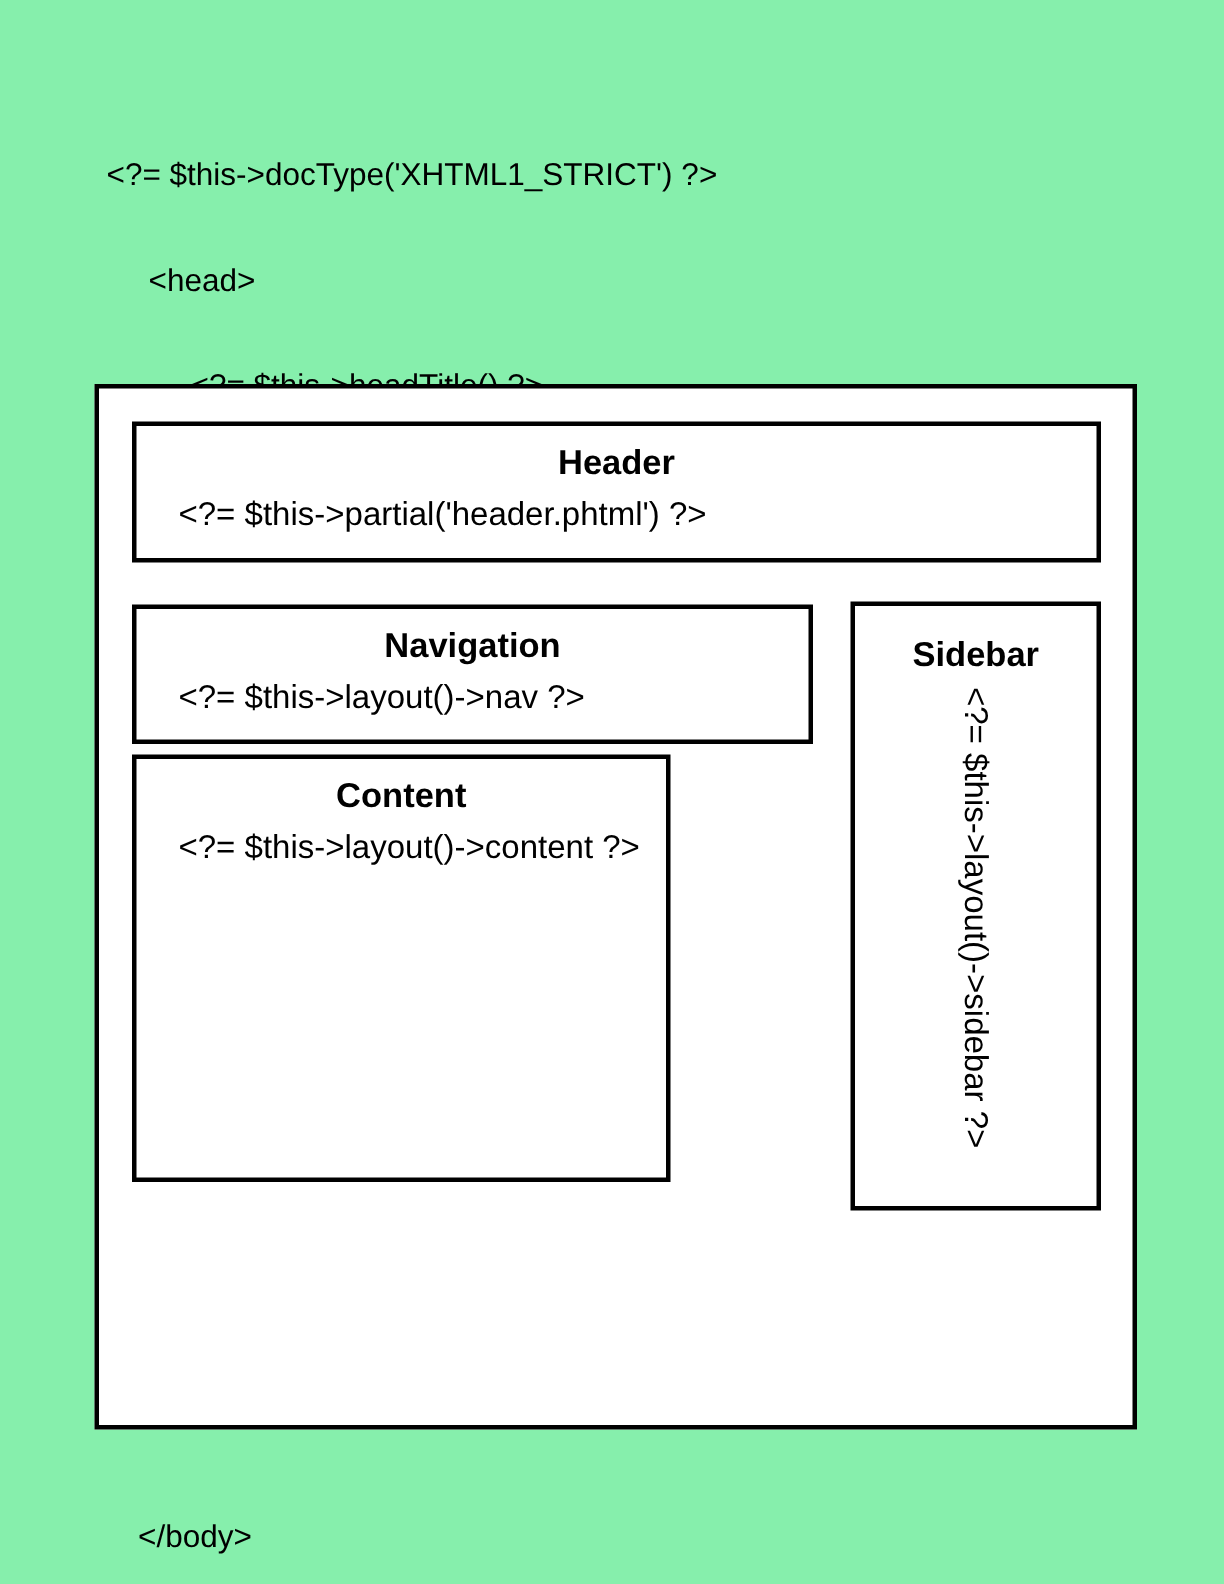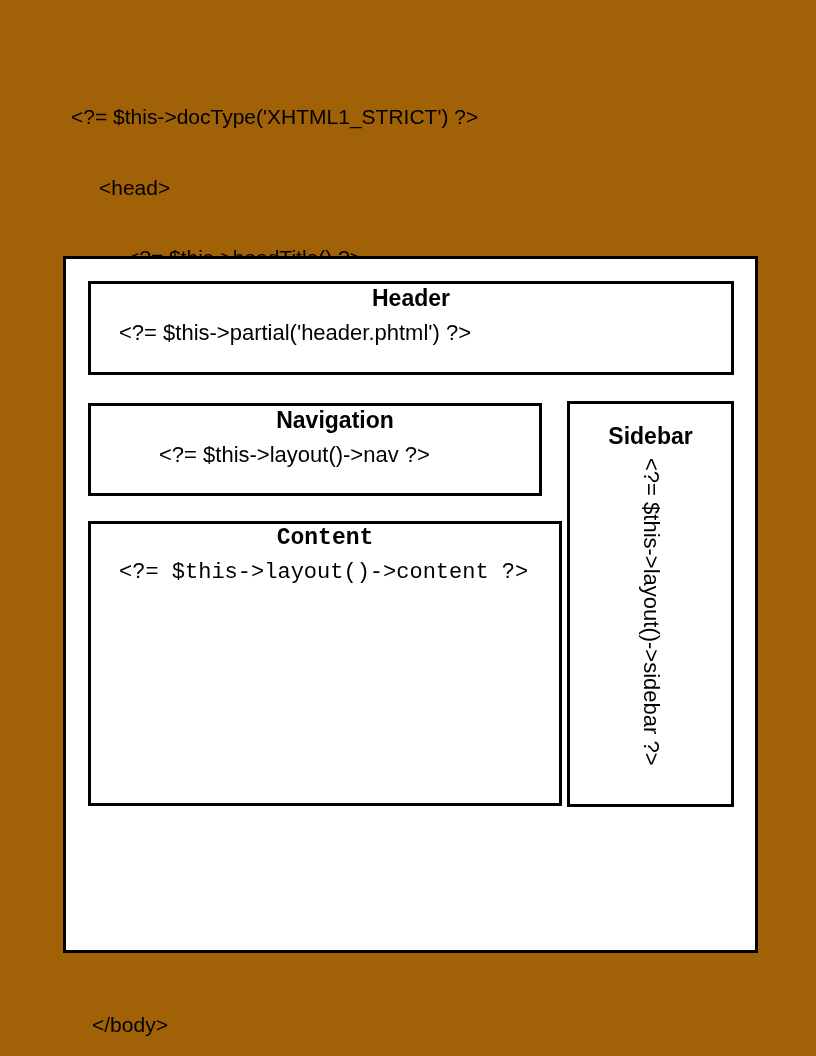--- a/index.html
+++ b/index.html
@@ -1,20 +1,20 @@
 <!DOCTYPE html>
 <html><head>
 <meta charset="utf-8">
 <style>
   html, body { margin: 0; padding: 0; background: #ffffff; }
   #page {
     position: relative;
     width: 816px;
     height: 1056px;
-    background: #a16207;
+    background: #86efac;
     color: #000000;
     font-family: "Liberation Sans", sans-serif;
     overflow: hidden;
   }
   .code-block {
     position: absolute;
     font-size: 21px;
     line-height: 23.5px;
     white-space: pre;
     color: #000000;
@@ -29,20 +29,21 @@
     position: absolute;
     border: 3px solid #000000;
     box-sizing: border-box;
     background: #ffffff;
   }
   .box-title {
     text-align: center;
     font-weight: bold;
     font-size: 23px;
     line-height: 28px;
+    margin-top: 10px;
   }
   .box-code {
     font-size: 22px;
     line-height: 28px;
     margin: 7px 0 0 28px;
     white-space: pre;
   }
   #sidebar-box .box-title { margin-top: 18px; }
   .vertical-code {
     writing-mode: vertical-rl;
@@ -50,22 +51,22 @@
     line-height: 28px;
     margin: 8px auto 0 auto;
     white-space: pre;
   }
 
   #top-code    { left: 71px;  top: 58px; }
   #bottom-code { left: 71px;  top: 966px; }
 
   #outer-box   { left: 63px;  top: 256px; width: 695px; height: 697px; }
   #header-box  { left: 88px;  top: 281px; width: 646px; height: 94px; }
-  #nav-box     { left: 88px;  top: 403px; width: 454px; height: 93px; padding-left: 40px; }
-  #content-box { left: 88px;  top: 521px; width: 474px; height: 285px; font-family: Liberation Mono, monospace; }
+  #nav-box     { left: 88px;  top: 403px; width: 454px; height: 93px; }
+  #content-box { left: 88px;  top: 503px; width: 359px; height: 285px; }
   #sidebar-box { left: 567px; top: 401px; width: 167px; height: 406px; }
   #footer-box  { left: 88px;  top: 833px; width: 646px; height: 95px; }
 </style>
 </head>
 <body>
 
 <div id="page">
 
   <div id="top-code" class="code-block">
     <span class="code-line ind0">&lt;?= $this-&gt;docType('XHTML1_STRICT') ?&gt;</span>

